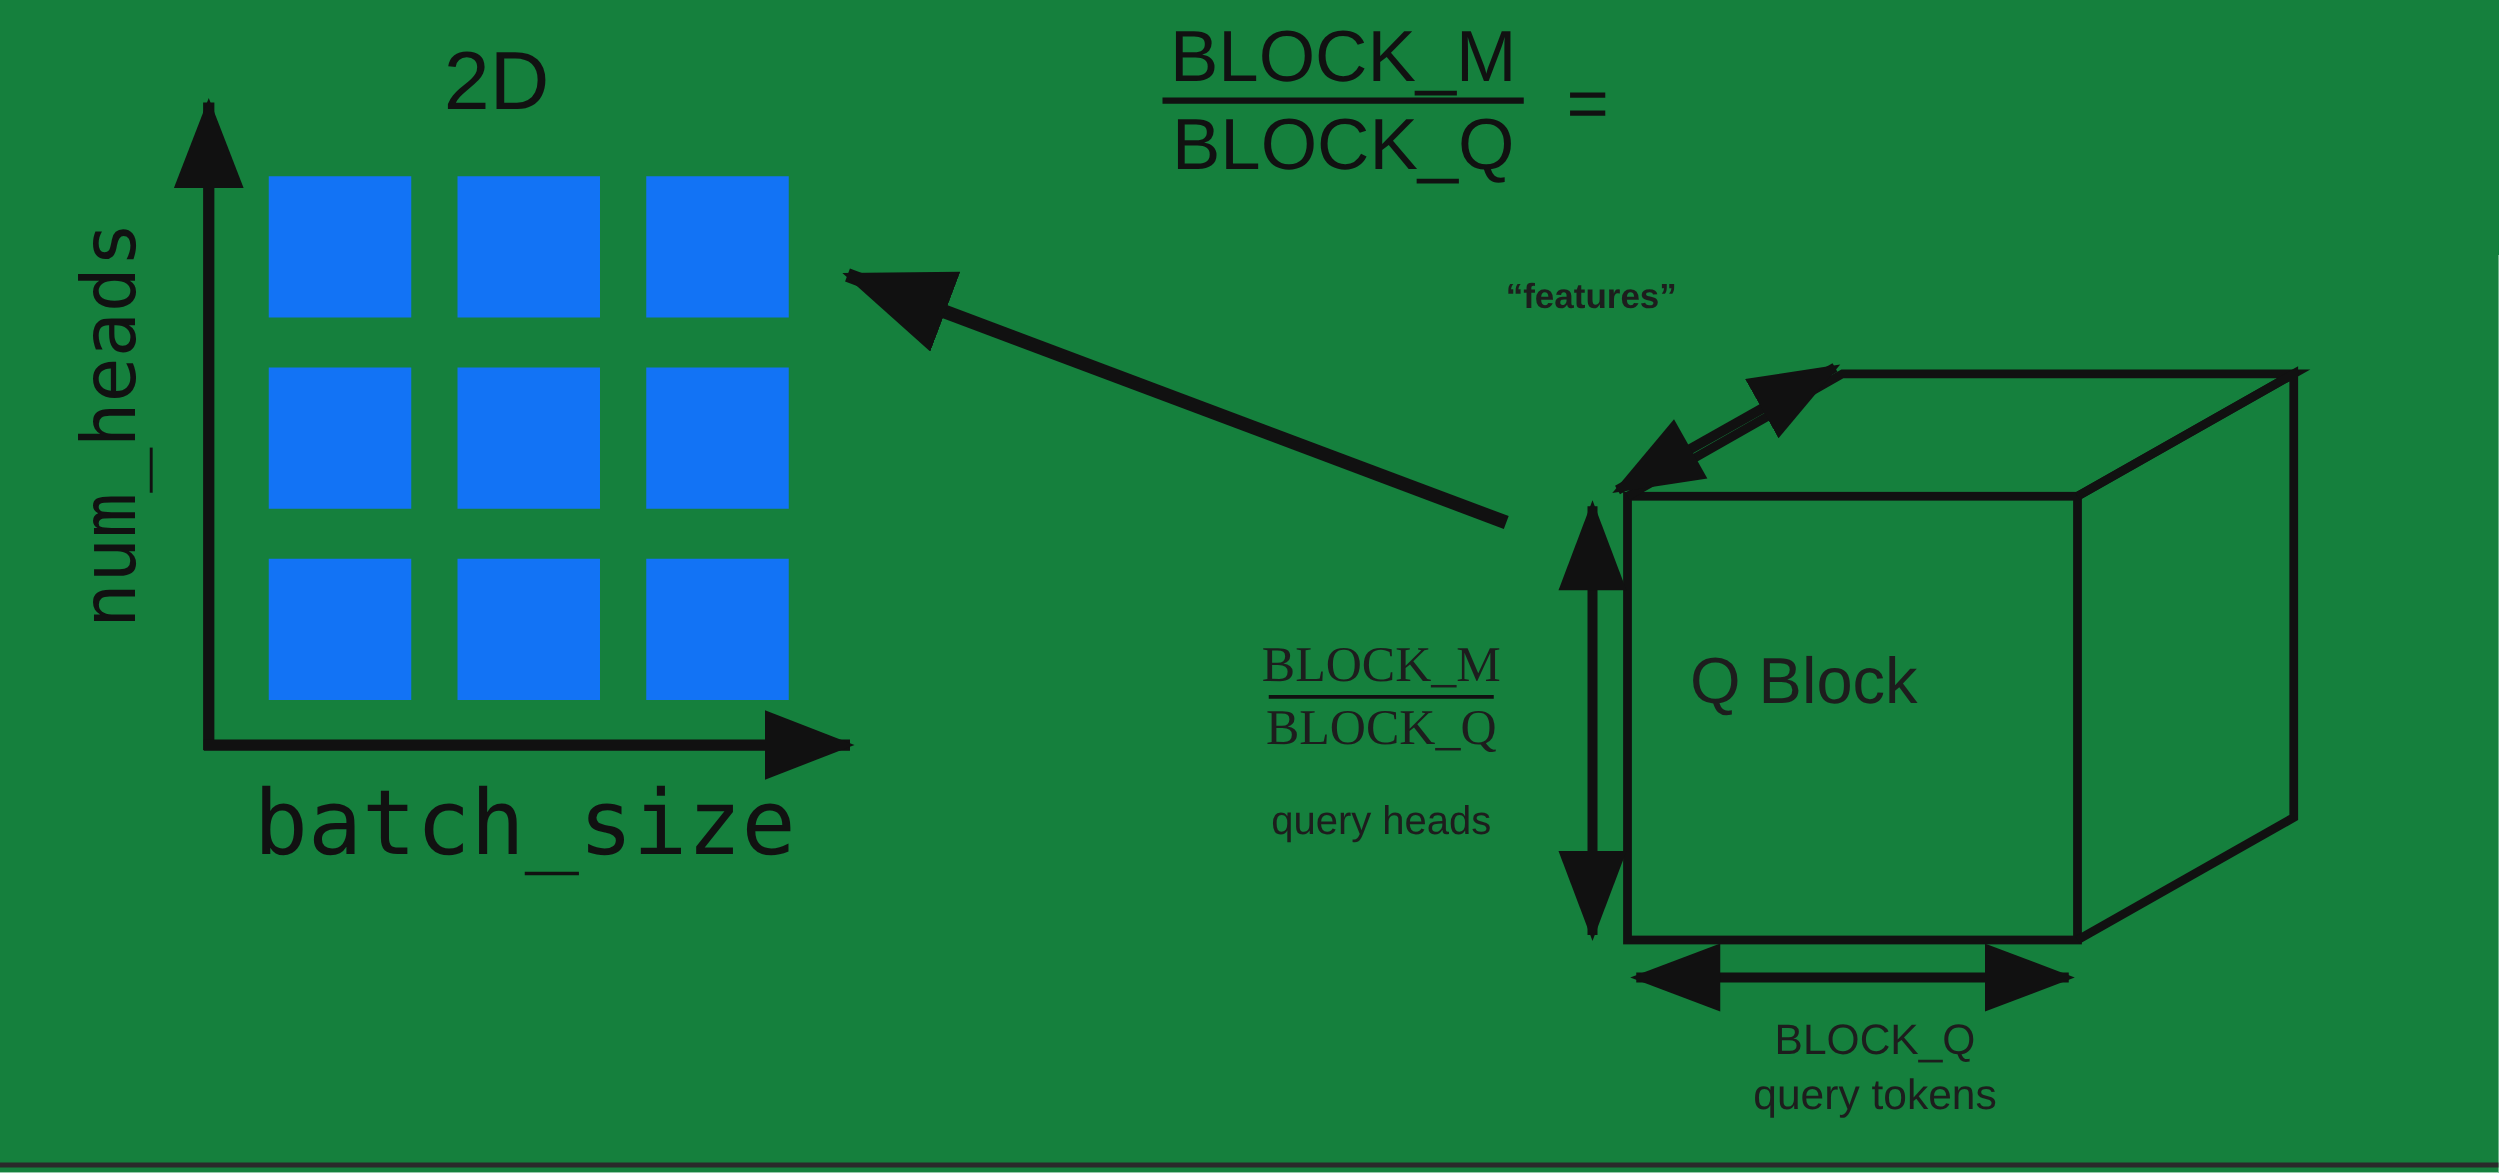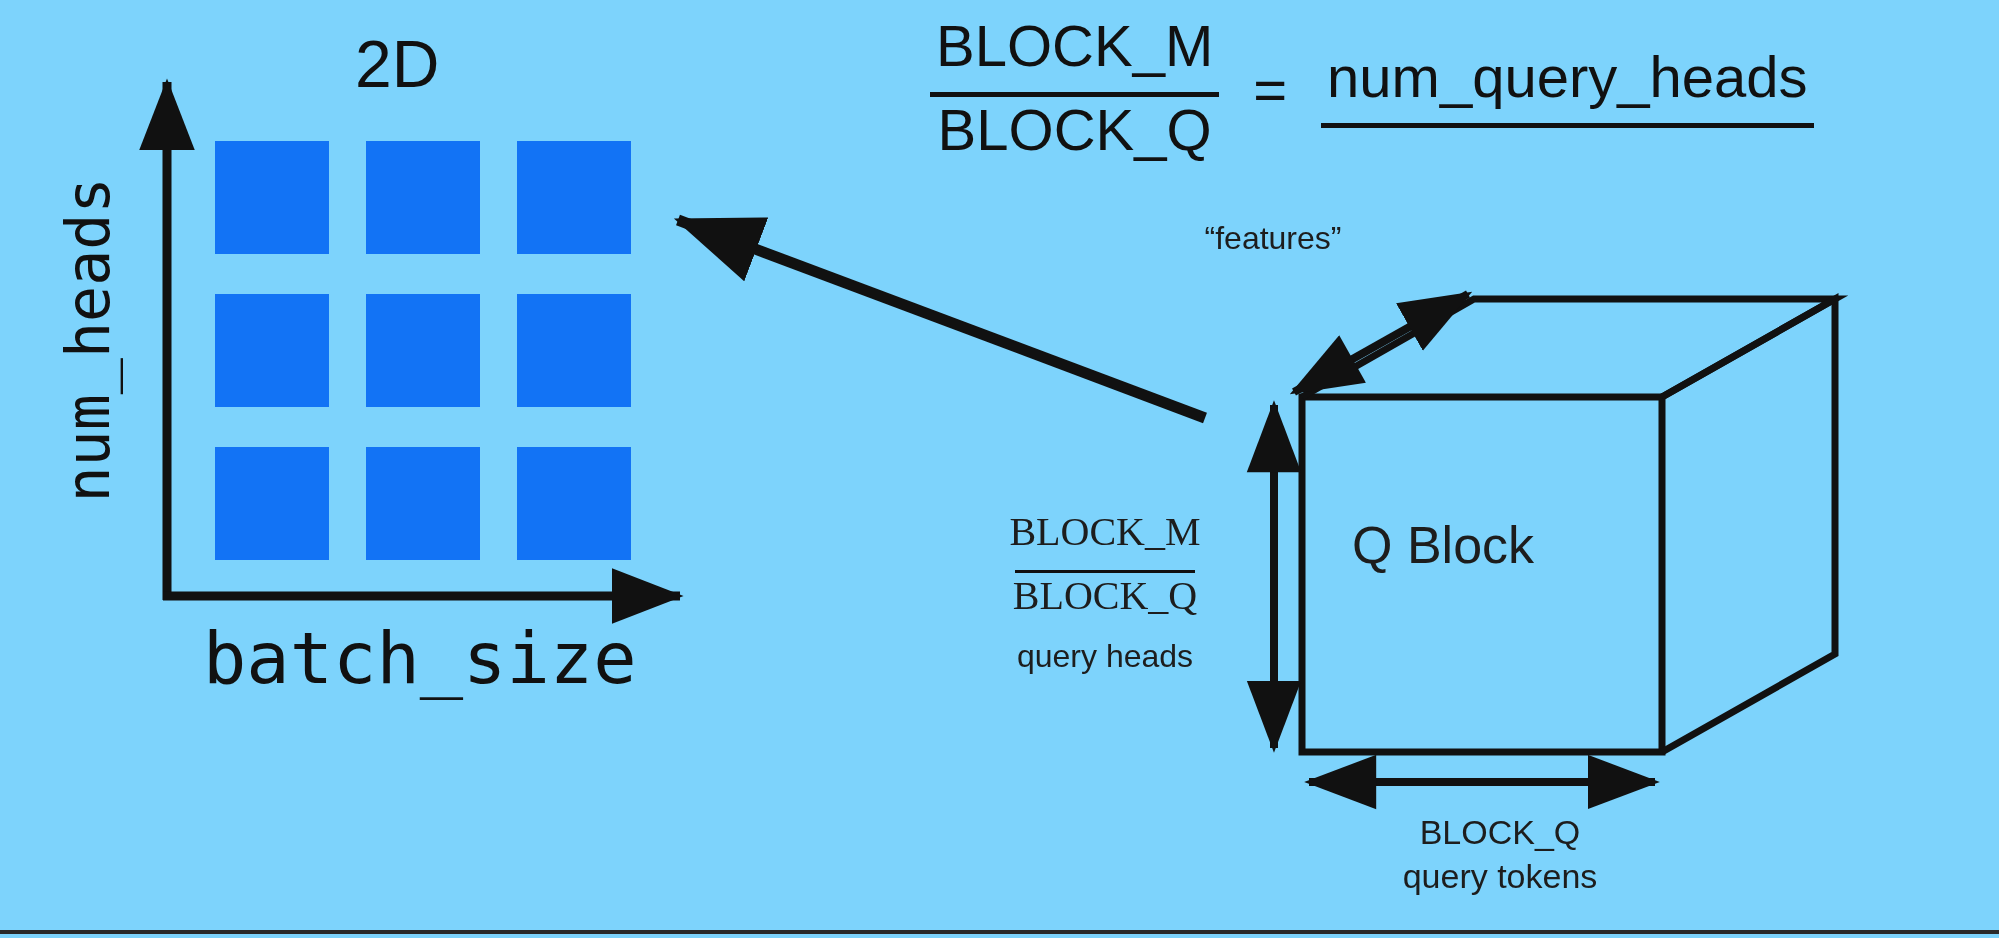--- a/index.html
+++ b/index.html
@@ -8,21 +8,21 @@
     background: #ffffff;
   }
   body {
     font-family: "Liberation Sans", sans-serif;
     color: #1a1a1a;
   }
   #canvas {
     position: relative;
     width: 1999px;
     height: 938px;
-    background: #7dd3fc;
+    background: #15803d;
     overflow: hidden;
   }
   #vec {
     position: absolute;
     left: 0;
     top: 0;
     width: 1999px;
     height: 938px;
   }
 
@@ -62,41 +62,41 @@
     gap: 34px;
     font-family: "Liberation Sans", sans-serif;
     color: #111111;
   }
   .frac {
     display: flex;
     flex-direction: column;
     align-items: center;
     line-height: 1.02;
   }
-  .frac .num { padding: 0 6px 16px 6px; }
+  .frac .num { padding: 0 6px 2px 6px; }
   .frac .den { padding: 2px 6px 0 6px; }
   .frac .bar {
     height: 5px;
     background: #111111;
     width: 100%;
     margin: 1px 0;
   }
   #equation .frac { font-size: 58px; }
   #equation .eq-sign { font-size: 58px; position: relative; top: 2px; }
 
   
   .headsize-label {
     left: 1148px; top: 220px;
     font-size: 34px;
     text-align: center;
     width: 250px;
     color: #1d1d1d;
     line-height: 1.18;
   }
-  .headsize-label .l2 { font-size: 32px; }
+  .headsize-label .l2 { font-size: 28px; font-weight: bold; }
 
   .blockm-frac {
     left: 1015px; top: 512px;
     width: 180px;
     text-align: center;
   }
   .blockm-frac .frac { font-family: "Liberation Serif", serif; font-size: 40px; }
   .blockm-frac .bar { height: 3px; }
   .qheads-label {
     left: 1000px; top: 638px;
@@ -199,21 +199,20 @@
   <div class="txt axis-x-label">batch_size</div>
 
   <div id="equation">
     <div class="frac">
       <span class="num">BLOCK_M</span>
       <span class="bar"></span>
       <span class="den">BLOCK_Q</span>
     </div>
     <span class="eq-sign">=</span>
     <div class="frac">
-      <span class="num">num_query_heads</span>
       <span class="bar"></span>
     </div>
   </div>
 
   <div class="txt headsize-label">
     <div class="l2">“features”</div>
   </div>
 
   <div class="txt blockm-frac">
     <div class="frac">

